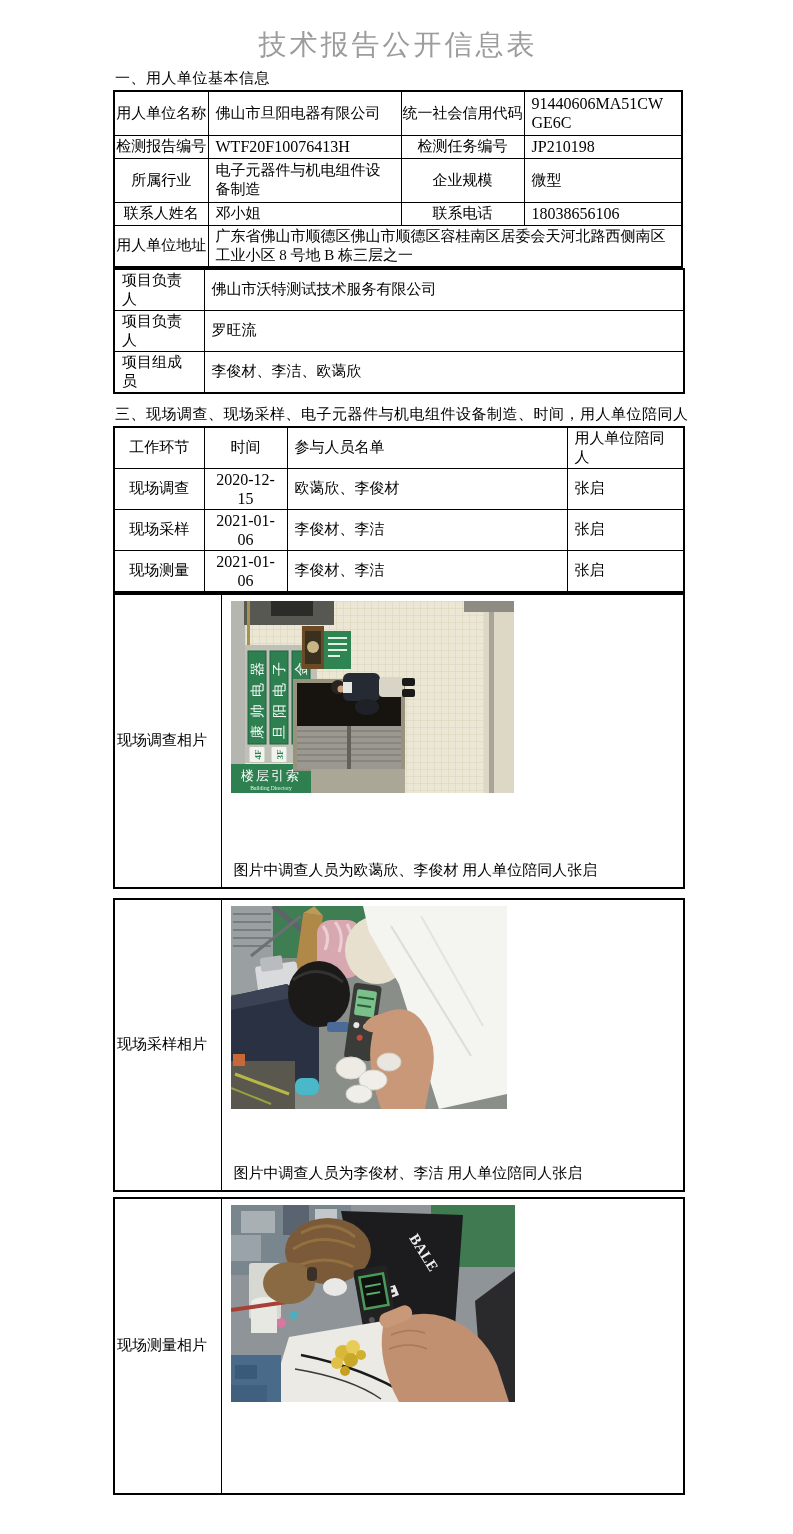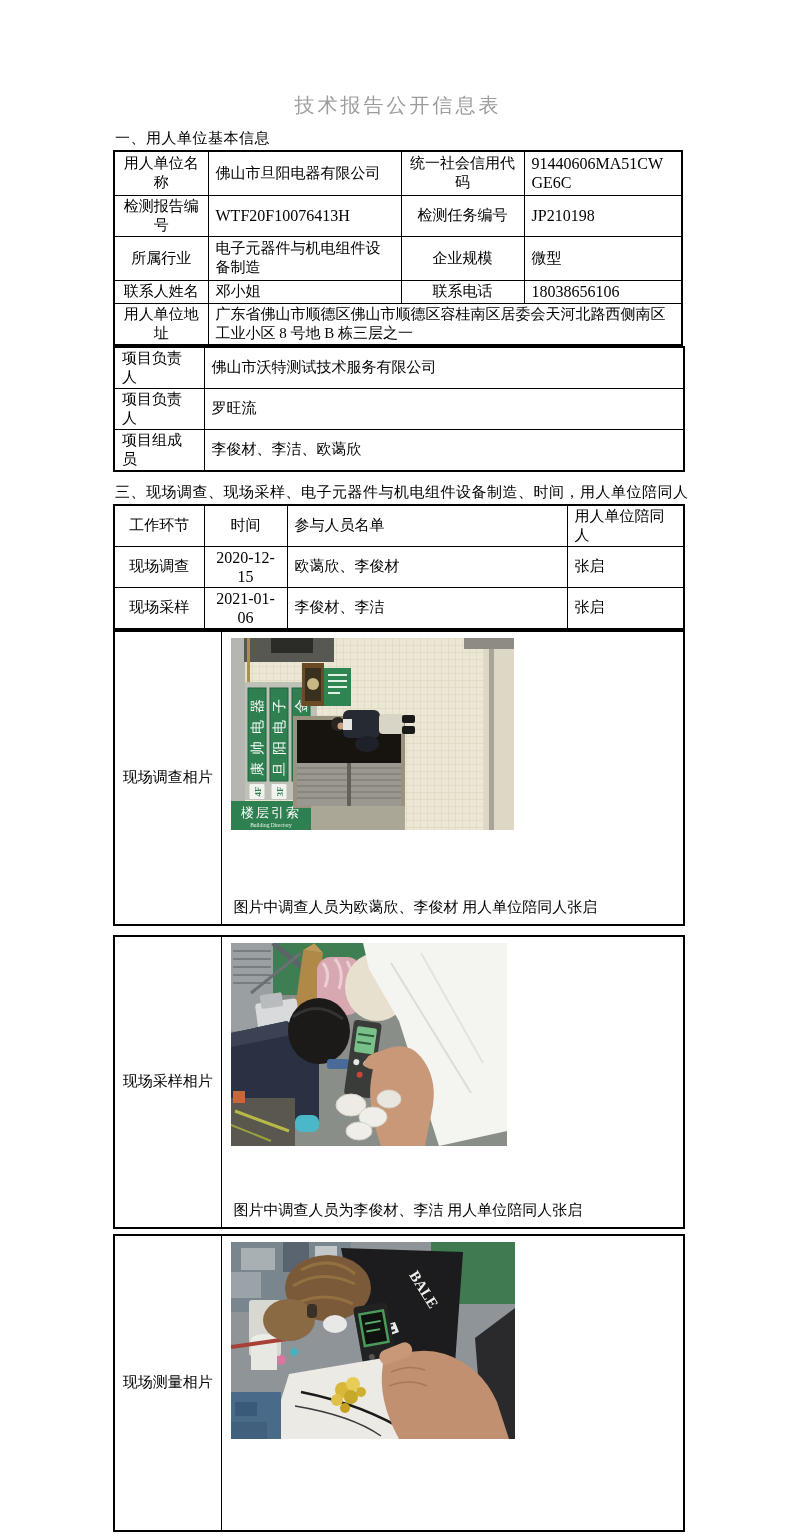--- a/index.html
+++ b/index.html
@@ -5,42 +5,42 @@
   * { box-sizing: border-box; }
   html,body { margin:0; padding:0; }
   body {
     width:793px; height:1534px; position:relative;
     background:#ffffff; color:#000;
     font-family:"Liberation Serif","DejaVu Serif",serif;
     overflow:hidden;
   }
   .page { position:absolute; left:113px; top:0; width:570px; }
   .doc-title {
-    margin:92px 0 0 0; text-align:center;
-    font-size:20px; line-height:26px; font-weight:400;
+    margin:32px 0 0 0; text-align:center;
+    font-size:28px; line-height:26px; font-weight:400;
     color:#9c9c9c; letter-spacing:3px;
   }
   .section-heading {
     font-size:15px; line-height:15px; margin:13px 0 4px 2px;
     letter-spacing:0.5px; white-space:nowrap;
   }
   .section-heading.first { }
   table { border-collapse:collapse; table-layout:fixed; width:570px; border:2px solid #000; }
   td { border:1px solid #000; font-size:15px; line-height:19px; padding:1px 7px; vertical-align:middle; overflow:hidden; }
-  .lbl { text-align:center; padding:1px 8px; }
+  .lbl { text-align:center; padding:1px 0; }
   .break { word-break:break-all; font-size:16px; }
   .latin { font-size:16px; }
   .t1 .r-tall td { height:44px; }
   .t1 .r-short td { height:23px; }
   .t1 .r-addr td { height:41px; }
   .t2 td { height:22px; }
   .t3 td { height:22px; }
   .t3 .ctr { text-align:center; }
   .photo-table td { vertical-align:top; }
-  .photo-table .photo-label { vertical-align:middle; text-align:center; padding:0 2px; }
+  .photo-table .photo-label { vertical-align:middle; text-align:left; padding:0 2px; }
   .photo-cell { position:relative; padding:6px 0 0 9px; }
   .photo-frame { display:block; }
   .photo-caption { position:absolute; left:12px; bottom:7px; font-size:15px; white-space:nowrap; }
   .gap9 { margin-top:9px; }
   .gap5 { margin-top:5px; }
   svg text { user-select:none; }
 </style>
 </head>
 <body>
 
@@ -128,20 +128,26 @@
       <td>用人单位陪同人</td>
     </tr>
     <tr>
       <td class="ctr">现场调查</td>
       <td class="ctr latin">2020-12-15</td>
       <td>欧蔼欣、李俊材</td>
       <td>张启</td>
     </tr>
     <tr>
       <td class="ctr">现场采样</td>
+      <td class="ctr latin">2021-01-06</td>
+      <td>李俊材、李洁</td>
+      <td>张启</td>
+    </tr>
+    <tr>
+      <td class="ctr">现场测量</td>
       <td class="ctr latin">2021-01-06</td>
       <td>李俊材、李洁</td>
       <td>张启</td>
     </tr>
   </tbody>
     </table>
 
 
   <table class="photo-table" style="height:296px">
     <colgroup>

